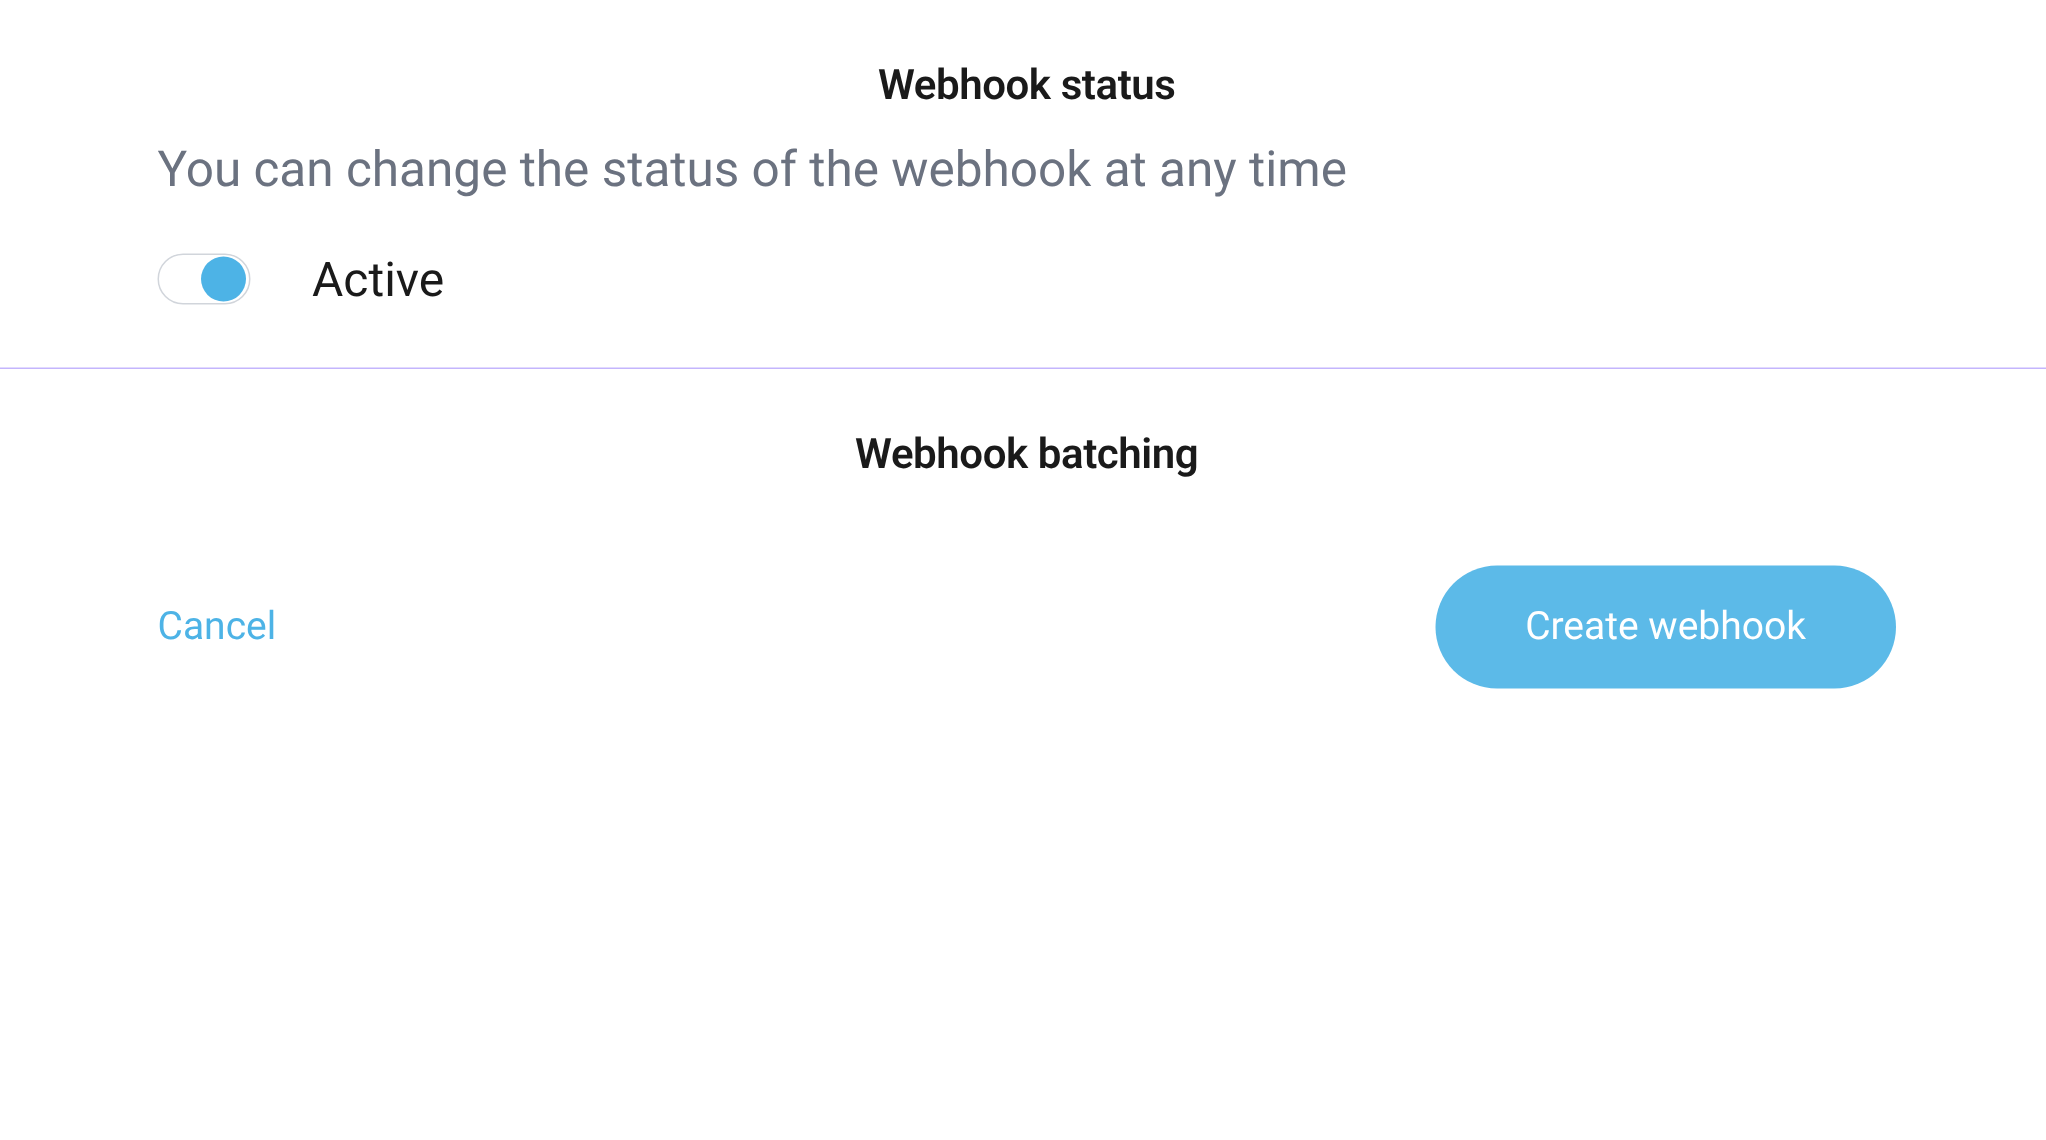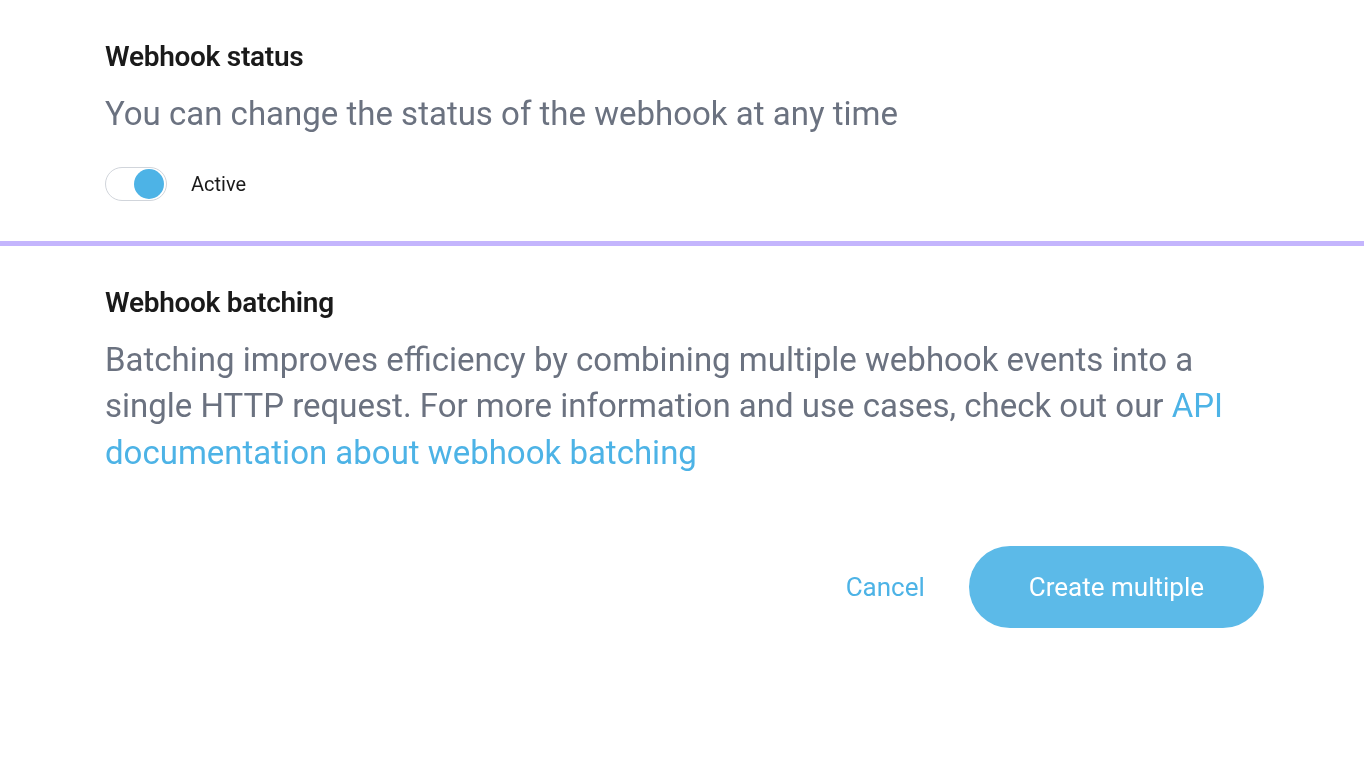--- a/index.html
+++ b/index.html
@@ -13,29 +13,30 @@
       background: #ffffff;
       color: #1a1a1a;
       font-size: 16px;
     }
 
     .section {
       padding: 40px 100px 40px 105px;
     }
 
     .section + .section {
-      border-top: 5px solid #c4b5fd;
+      border-top: 1px solid #c4b5fd;
     }
 
     .section-title {
       font-size: 28px;
       font-weight: 600;
       color: #1a1a1a;
       margin-bottom: 18px;
       letter-spacing: -0.01em;
+      text-align: center;
     }
 
     .section-description {
       font-size: 33px;
       color: #6b7280;
       line-height: 1.4;
       margin-bottom: 30px;
       max-width: 1150px;
     }
 
@@ -71,22 +72,23 @@
       top: 1px;
       left: 1px;
       width: 30px;
       height: 30px;
       background: #ffffff;
       border-radius: 50%;
       transition: left 0.2s, background 0.2s;
     }
 
     .toggle-label {
-      font-size: 20px;
+      font-size: 32px;
       color: #1a1a1a;
+      margin-left: 17px;
     }
 
     .actions {
       display: flex;
       justify-content: flex-end;
       align-items: center;
       gap: 44px;
       padding: 40px 100px 40px 105px;
     }
 
@@ -119,21 +121,18 @@
   <div class="toggle-row">
     <div class="toggle on">
       <div class="toggle-knob"></div>
     </div>
     <span class="toggle-label">Active</span>
   </div>
 </div>
 
 <div class="section">
   <h2 class="section-title">Webhook batching</h2>
-  <p class="section-description">
-    <span>Batching improves efficiency by combining multiple webhook events into a single HTTP request. For more information and use cases, check out our </span><a href="#">API documentation about webhook batching</a>
-  </p>
 
-  <div class="actions" style="padding-left:0;padding-right:0;padding-bottom:0;">
+  <div class="actions" style="padding-left:0;padding-right:0;padding-bottom:0;justify-content:space-between;">
     <button class="btn-cancel">Cancel</button>
-    <button class="btn-primary">Create multiple</button>
+    <button class="btn-primary">Create webhook</button>
   </div>
 </div>
 
 </body></html>

